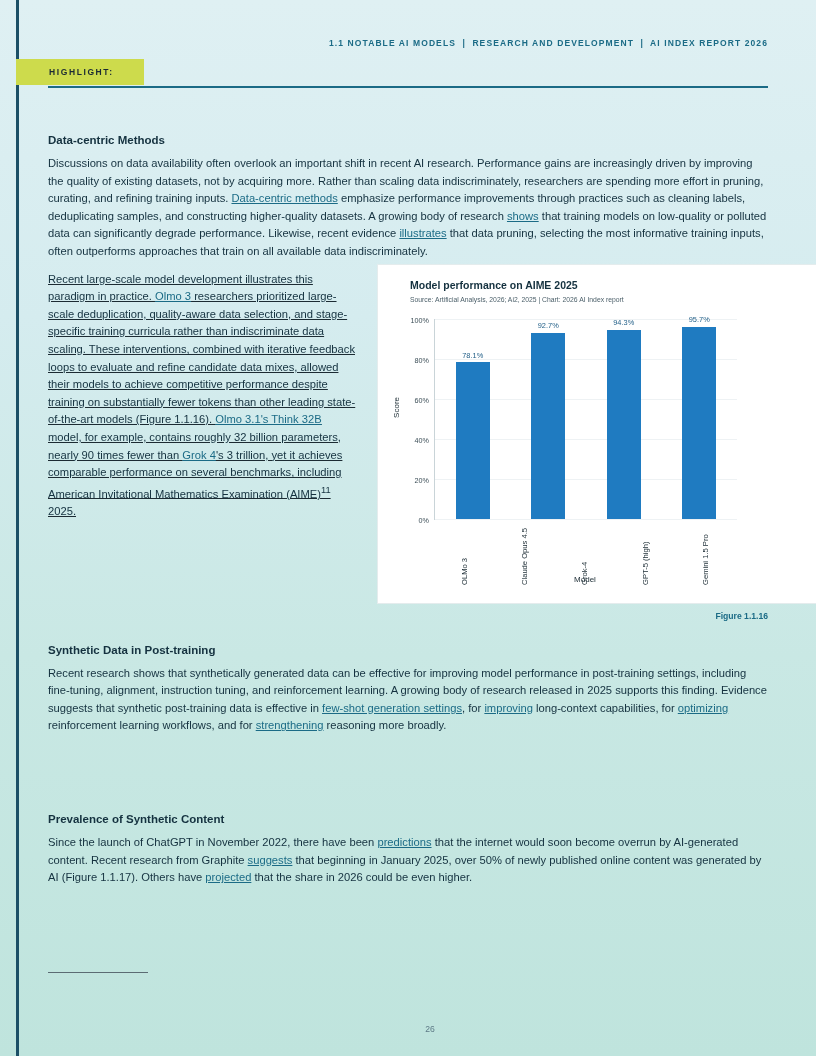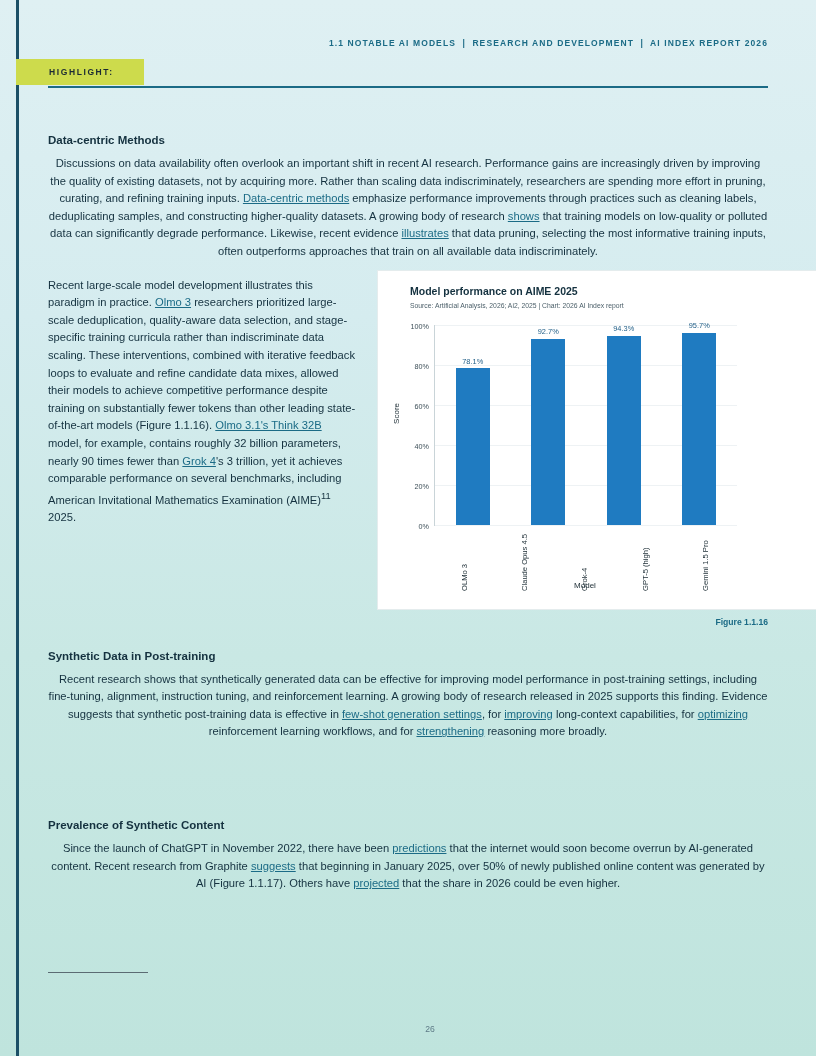--- a/index.html
+++ b/index.html
@@ -76,31 +76,32 @@
     font-size: 11.5px;
     font-weight: bold;
     color: #14313f;
     margin: 0 0 9px 0;
   }
   p.body {
     font-size: 11.2px;
     line-height: 17.6px;
     color: #14313f;
     margin: 0 0 10px 0;
-    text-align: center;
+    text-align: left;
   }
   a.link {
     color: #1b6b86;
     text-decoration: underline;
   }
 
   .two-col {
     position: relative;
-    margin-top: 16px;
+    margin-top: 10px;
     min-height: 345px;
+    text-decoration: underline;
   }
   .col-left {
     width: 308px;
     font-size: 11.2px;
     line-height: 17.6px;
     color: #14313f;
   }
 
   .figure-box {
     position: absolute;

